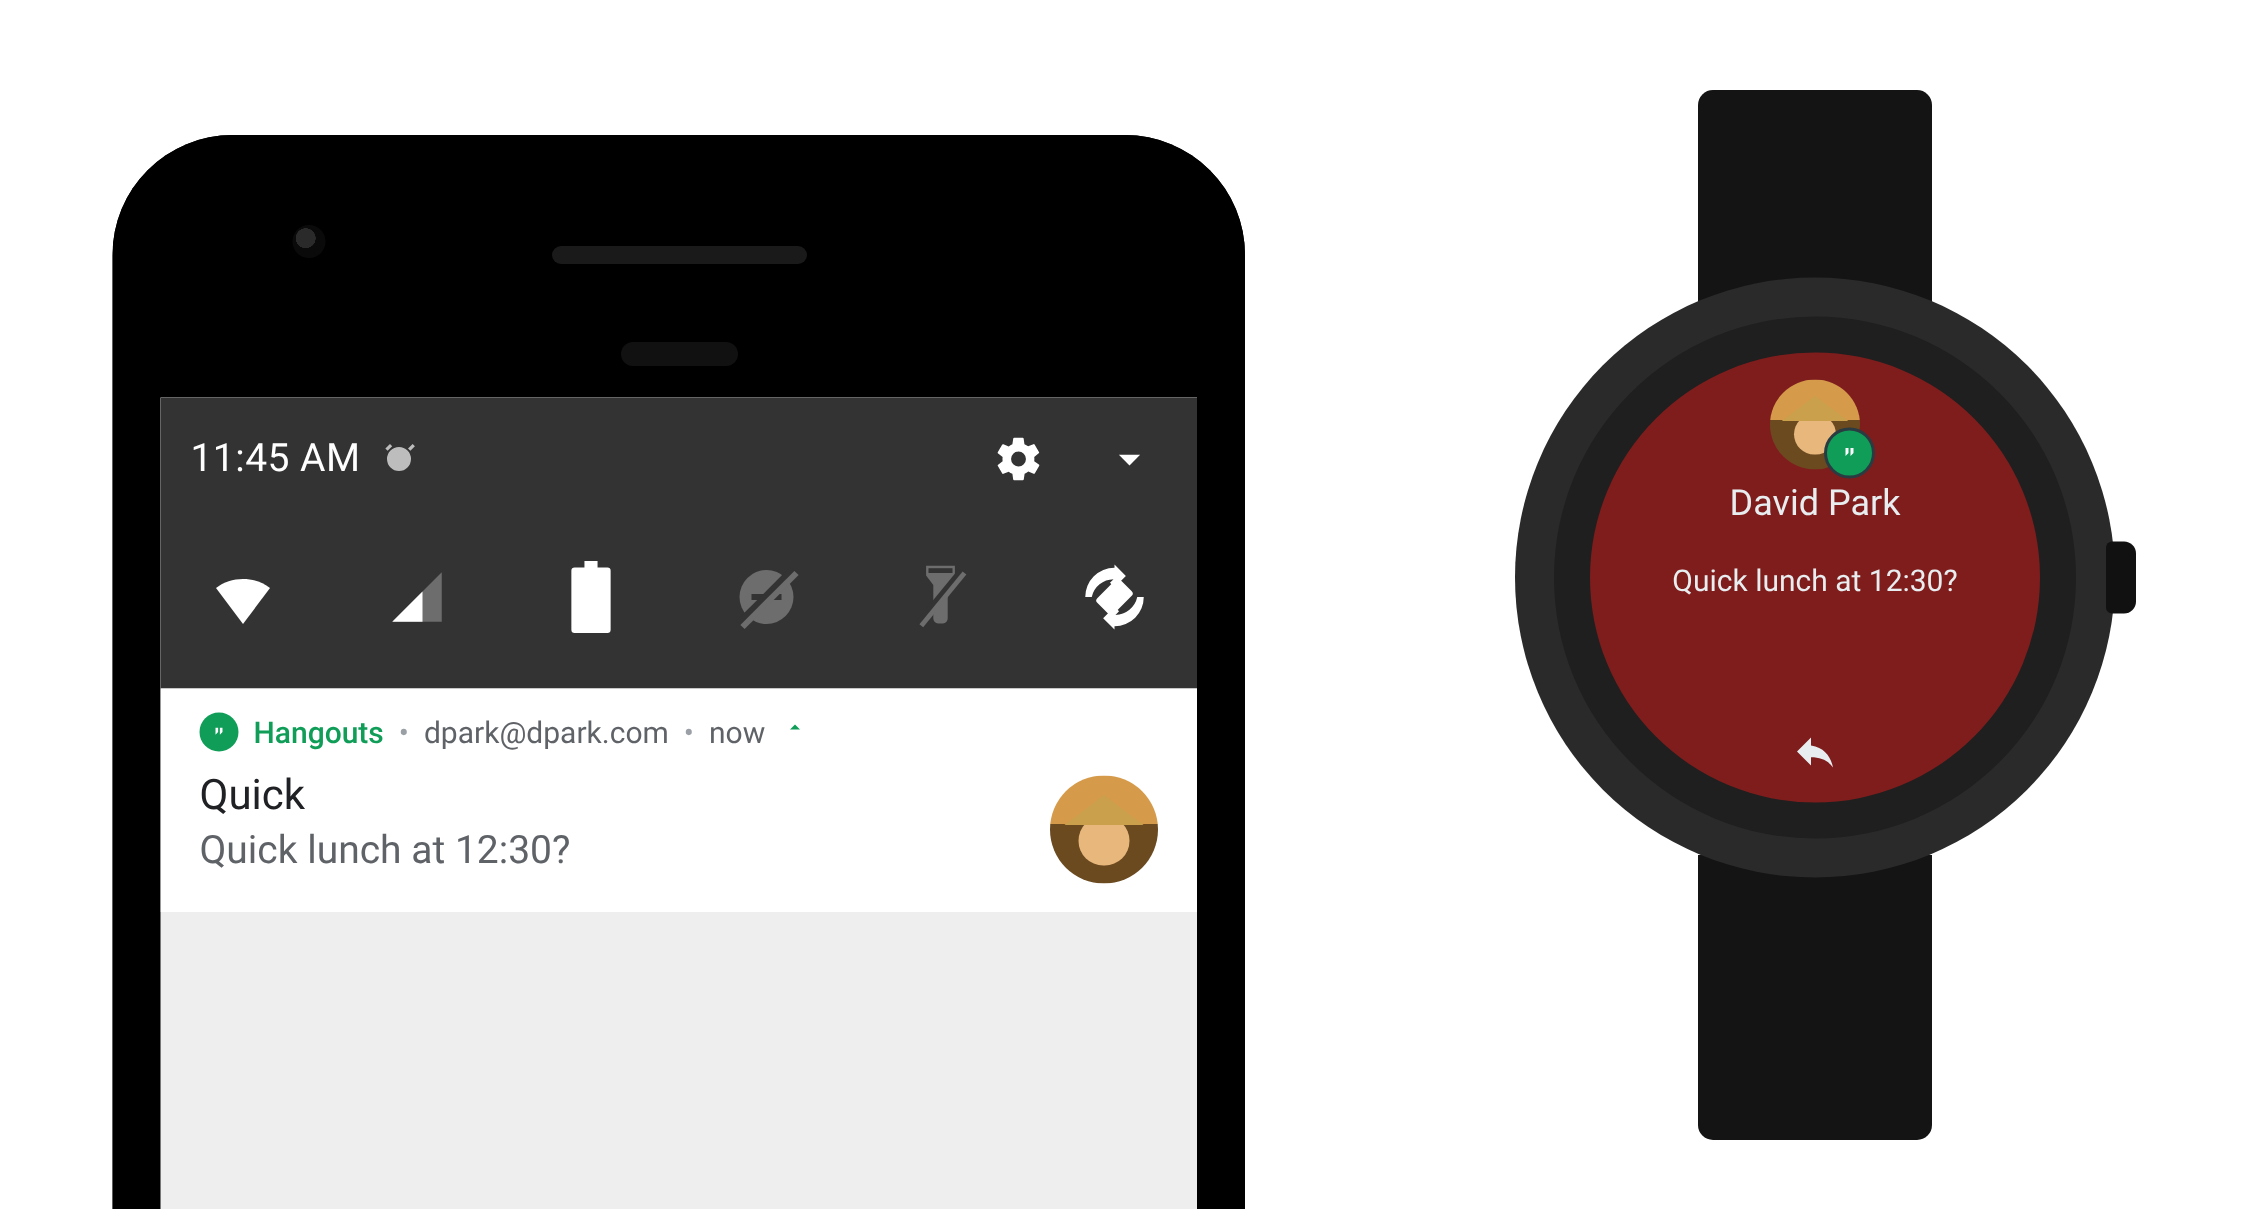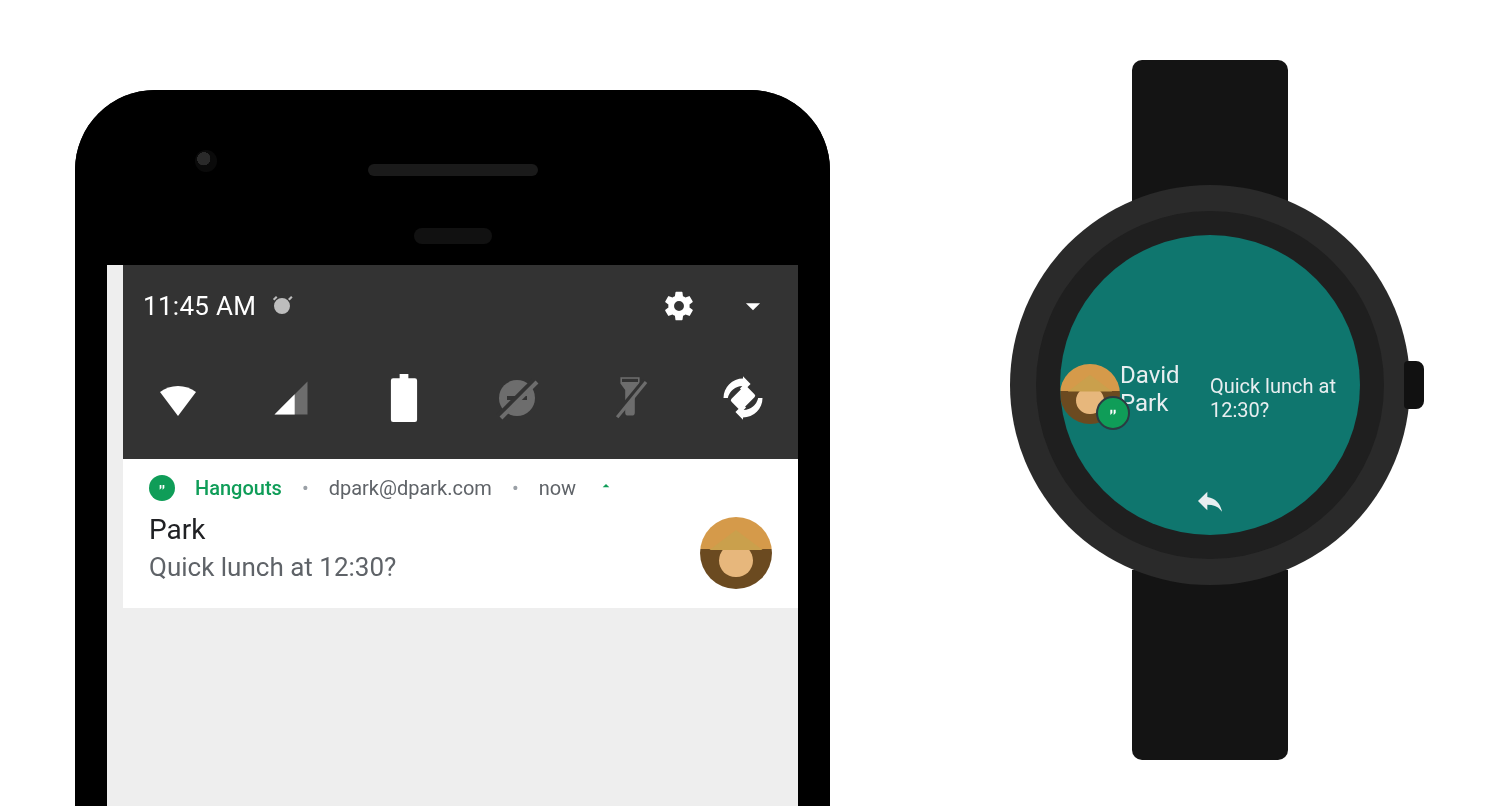--- a/index.html
+++ b/index.html
@@ -50,21 +50,20 @@
     margin-left: -39px;
     border-radius: 10px;
     background: #111;
   }
   .phone-screen {
     position: absolute;
     left: 32px; right: 32px;
     top: 175px; bottom: 0;
     background: #eee;
     overflow: hidden;
-    padding-left: 16px;
   }
 
   
   .shade {
     background: #333333;
     color: #fff;
   }
   .shade-status {
     display: flex;
     align-items: center;
@@ -99,21 +98,21 @@
 
   
   .notif {
     background: #fff;
     padding: 16px 26px 26px 26px;
     position: relative;
   }
   .notif-head {
     display: flex;
     align-items: center;
-    gap: 20px;
+    gap: 10px;
     color: #5f6368;
     font-size: 20px;
   }
   .notif-app-icon {
     width: 26px; height: 26px; border-radius: 50%;
     background: #0f9d58;
     display: inline-flex; align-items:center; justify-content:center;
     color:#fff;
   }
   .notif-app-name { color:#0f9d58; font-weight:500; }
@@ -178,24 +177,24 @@
     margin-top:-24px;
     width: 20px; height: 48px;
     background:#111;
     border-radius: 4px 8px 8px 4px;
   }
   .watch-face {
     position:absolute;
     left:50px; top:50px;
     width:300px; height:300px;
     border-radius:50%;
-    background:#0f766e;
+    background:#7f1d1d;
     color:#e8eef0;
     display:flex;
-    flex-direction:row;
+    flex-direction:column;
     align-items:center;
     overflow:hidden;
   }
   .watch-avatar-wrap {
     position: relative;
     margin-top: 18px;
     width: 60px; height:60px;
   }
   .watch-avatar {
     width:60px; height:60px; border-radius:50%; overflow:hidden;
@@ -338,21 +337,21 @@
           <span>dpark@dpark.com</span>
           <span class="notif-head-sep">•</span>
           <span>now</span>
           <span class="notif-caret">
             <svg width="16" height="16" viewBox="0 0 24 24" fill="#0f9d58">
                 <path d="M7 14l5-5 5 5z"></path>
               </svg>
           </span>
         </div>
         <div class="notif-body">
-          <div class="notif-title">Park</div>
+          <div class="notif-title">Quick</div>
           <div class="notif-text">Quick lunch at 12:30?</div>
         </div>
         <div class="notif-avatar">
           <div class="avatar"></div>
         </div>
       </div>
 
     </div>
   </div>
 

